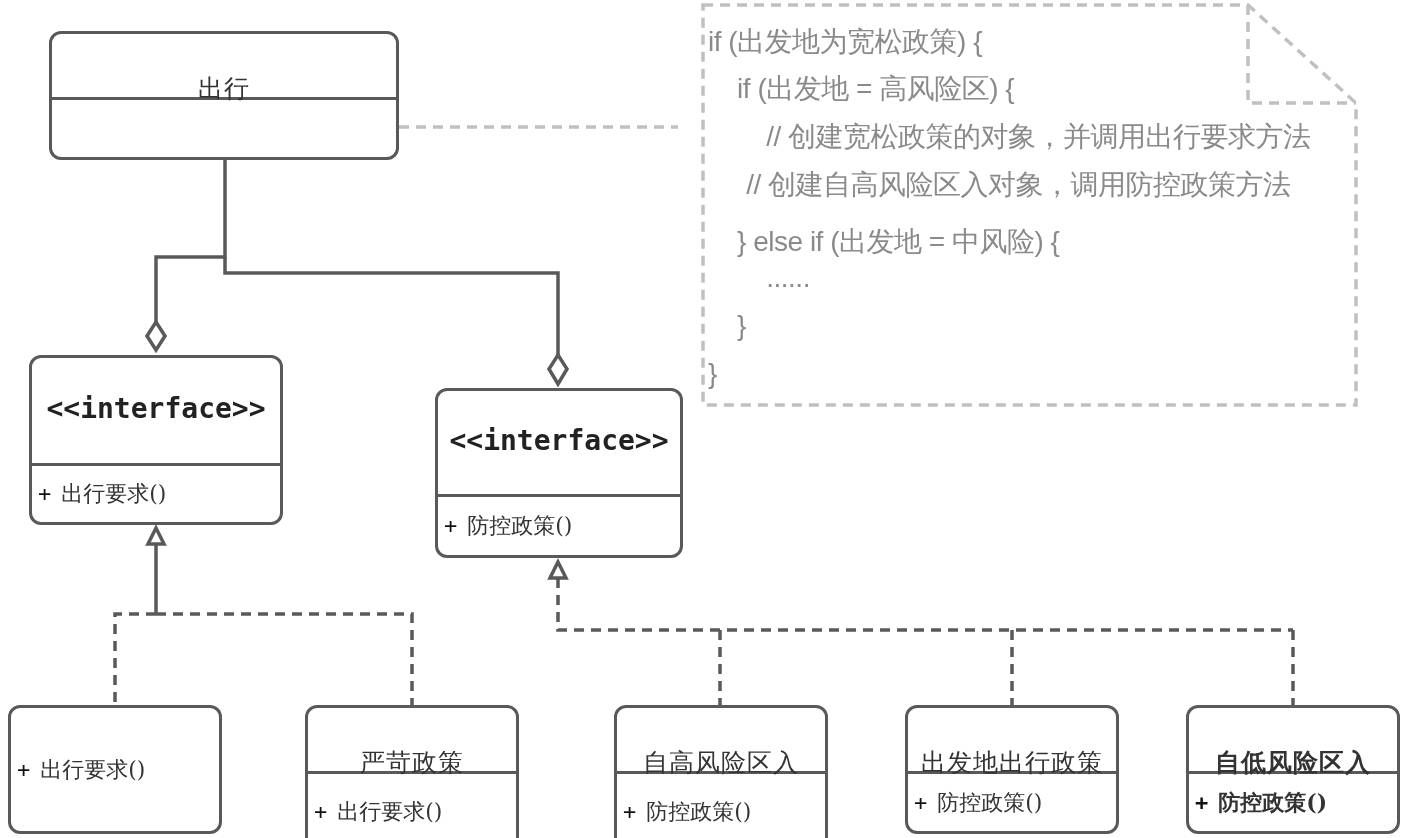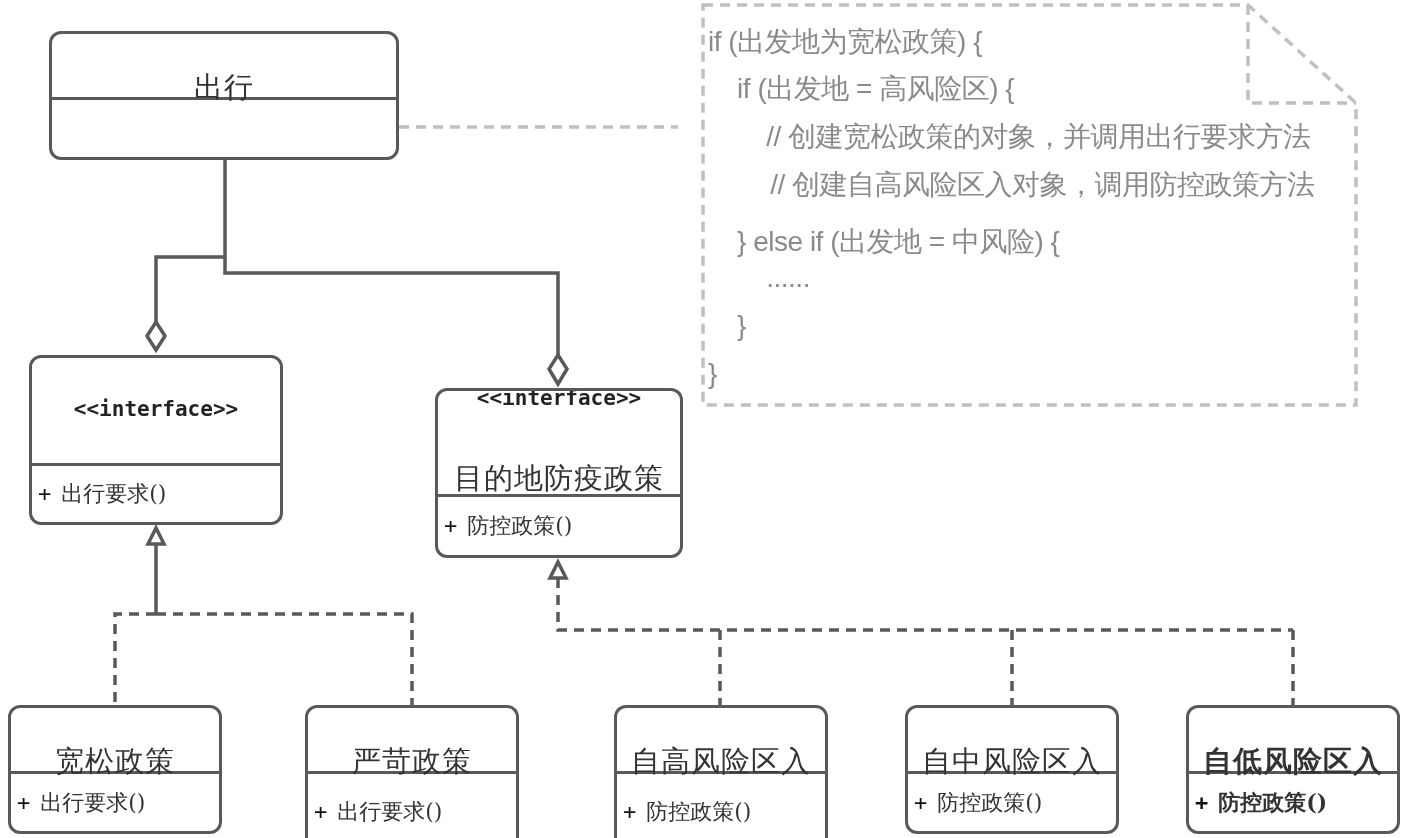--- a/index.html
+++ b/index.html
@@ -9,23 +9,23 @@
   .cls {
     position: absolute; box-sizing: border-box;
     border: 3px solid #595959; border-radius: 12px; background: #fff;
     display: flex; flex-direction: column; overflow: hidden;
   }
   .cls .head {
     display: flex; flex-direction: column; align-items: center; justify-content: center;
     border-bottom: 3px solid #595959; box-sizing: border-box;
   }
   .cls .body { flex: 1; display: flex; align-items: center; padding-left: 6px; box-sizing: border-box; }
-  .cls .name { font-size: 29px; color: #333; letter-spacing: 1px; margin-top: 45px; }
+  .cls .name { font-size: 25px; color: #333; letter-spacing: 1px; margin-top: 45px; }
   .cls .stereo { font-family: "DejaVu Sans Mono", "Liberation Mono", monospace; font-weight: bold;
-                 font-size: 21px; color: #222; margin-bottom: 4px; }
+                 font-size: 28px; color: #222; margin-bottom: 4px; }
   .cls .op { font-size: 22px; color: #333; white-space: pre; }
   .cls .op .vis { font-family: "DejaVu Sans Mono", monospace; margin-right: 10px; color: #111; }
   .cls .op .mono { font-family: "DejaVu Sans Mono", "Liberation Mono", monospace; }
   .note-text {
     position: absolute; font-family: "Liberation Sans", "DejaVu Sans", sans-serif;
     font-size: 28px; color: #8a8a8a; white-space: pre; letter-spacing: -0.5px;
   }
 </style>
 </head>
 <body>
@@ -61,21 +61,21 @@
     <line x1="1012" y1="630" x2="1012" y2="706"></line>
     <line x1="1293" y1="630" x2="1293" y2="706"></line>
   </g>
   <polygon points="558,562 566,578 550,578" fill="#ffffff" stroke="#595959" stroke-width="3.5"></polygon>
 </svg>
 
 <div>
   <div class="note-text" style="left:708px; top:23px;">if (出发地为宽松政策) {</div>
   <div class="note-text" style="left:708px; top:70px;text-align:center;">    if (出发地 = 高风险区) {</div>
   <div class="note-text" style="left:708px; top:118px;text-align:right;">        // 创建宽松政策的对象，并调用出行要求方法</div>
-  <div class="note-text" style="left:712px; top:166px;">        // 创建自高风险区入对象，调用防控政策方法</div>
+  <div class="note-text" style="left:688px; top:166px;">        // 创建自高风险区入对象，调用防控政策方法</div>
   <div class="note-text" style="left:708px; top:206px;margin-top:17px;">    } else if (出发地 = 中风险) {</div>
   <div class="note-text" style="left:708px; top:262px;">        ......</div>
   <div class="note-text" style="left:708px; top:310px;">    }</div>
   <div class="note-text" style="left:708px; top:358px;">}</div>
 </div>
 
 <div class="cls" style="left:49px; top:31px; width:350px; height:129px;">
   <div class="head" style="height:66px;">
     <span class="name">出行</span>
   </div>
@@ -86,31 +86,27 @@
     <span class="stereo">&lt;&lt;interface&gt;&gt;</span>
   </div>
   <div class="body">
     <span class="op"><span class="vis">+</span><span>出行要求()</span></span>
   </div>
 </div>
 
 <div class="cls" style="left:435px; top:388px; width:248px; height:170px;">
   <div class="head" style="height:106px;">
     <span class="stereo">&lt;&lt;interface&gt;&gt;</span>
-    <span class="name">目的地防疫政策</span>
   </div>
   <div class="body">
     <span class="op"><span class="vis">+</span><span>防控政策()</span></span>
   </div>
 </div>
 
 <div class="cls" style="left:8px; top:705px; width:214px; height:129px;">
-  <div class="head" style="height:66px;">
-    <span class="name">宽松政策</span>
-  </div>
   <div class="body">
     <span class="op"><span class="vis">+</span><span>出行要求()</span></span>
   </div>
 </div>
 
 <div class="cls" style="left:305px; top:705px; width:214px; height:147px;">
   <div class="head" style="height:66px;">
     <span class="name">严苛政策</span>
   </div>
   <div class="body">
@@ -122,21 +118,21 @@
   <div class="head" style="height:66px;">
     <span class="name">自高风险区入</span>
   </div>
   <div class="body">
     <span class="op"><span class="vis">+</span><span>防控政策()</span></span>
   </div>
 </div>
 
 <div class="cls" style="left:905px; top:705px; width:214px; height:129px;">
   <div class="head" style="height:66px;">
-    <span class="name">自中风险区入</span>
+    <span class="name">出发地出行政策</span>
   </div>
   <div class="body">
     <span class="op"><span class="vis">+</span><span>防控政策()</span></span>
   </div>
 </div>
 
 <div class="cls" style="left:1186px; top:705px; width:214px; height:129px;font-weight:bold;">
   <div class="head" style="height:66px;">
     <span class="name">自低风险区入</span>
   </div>

